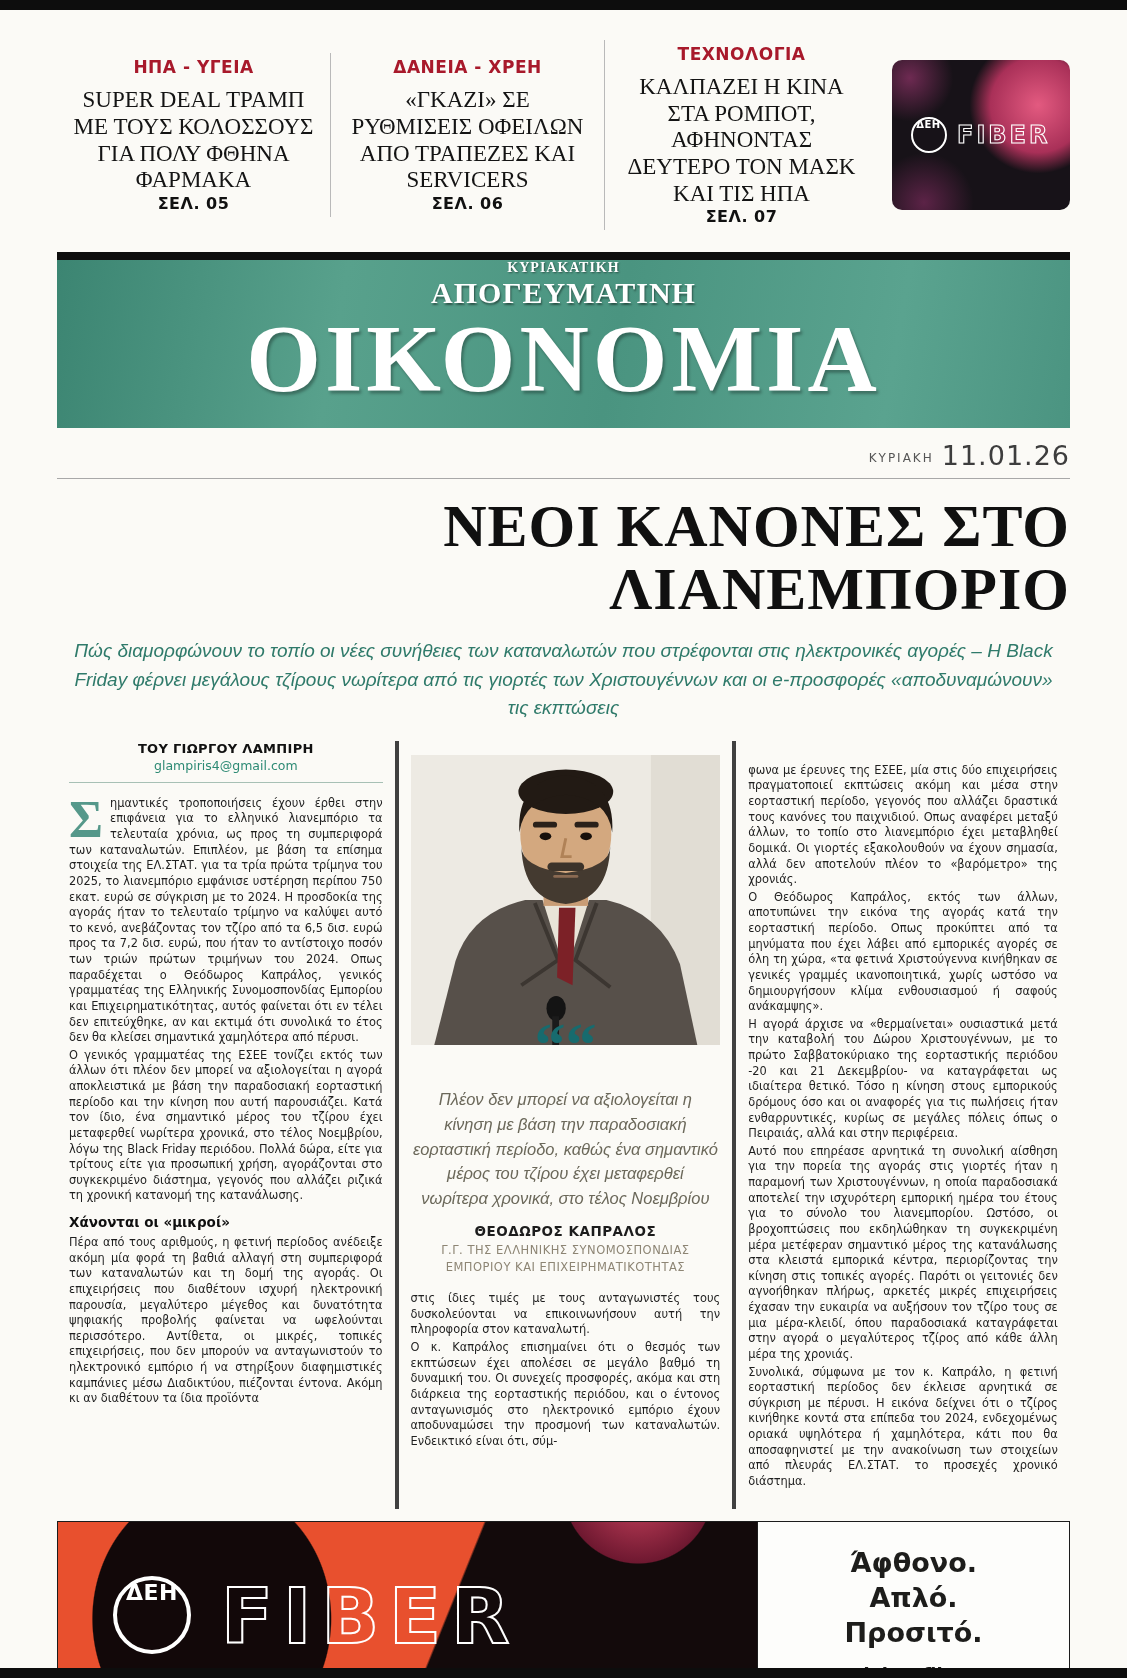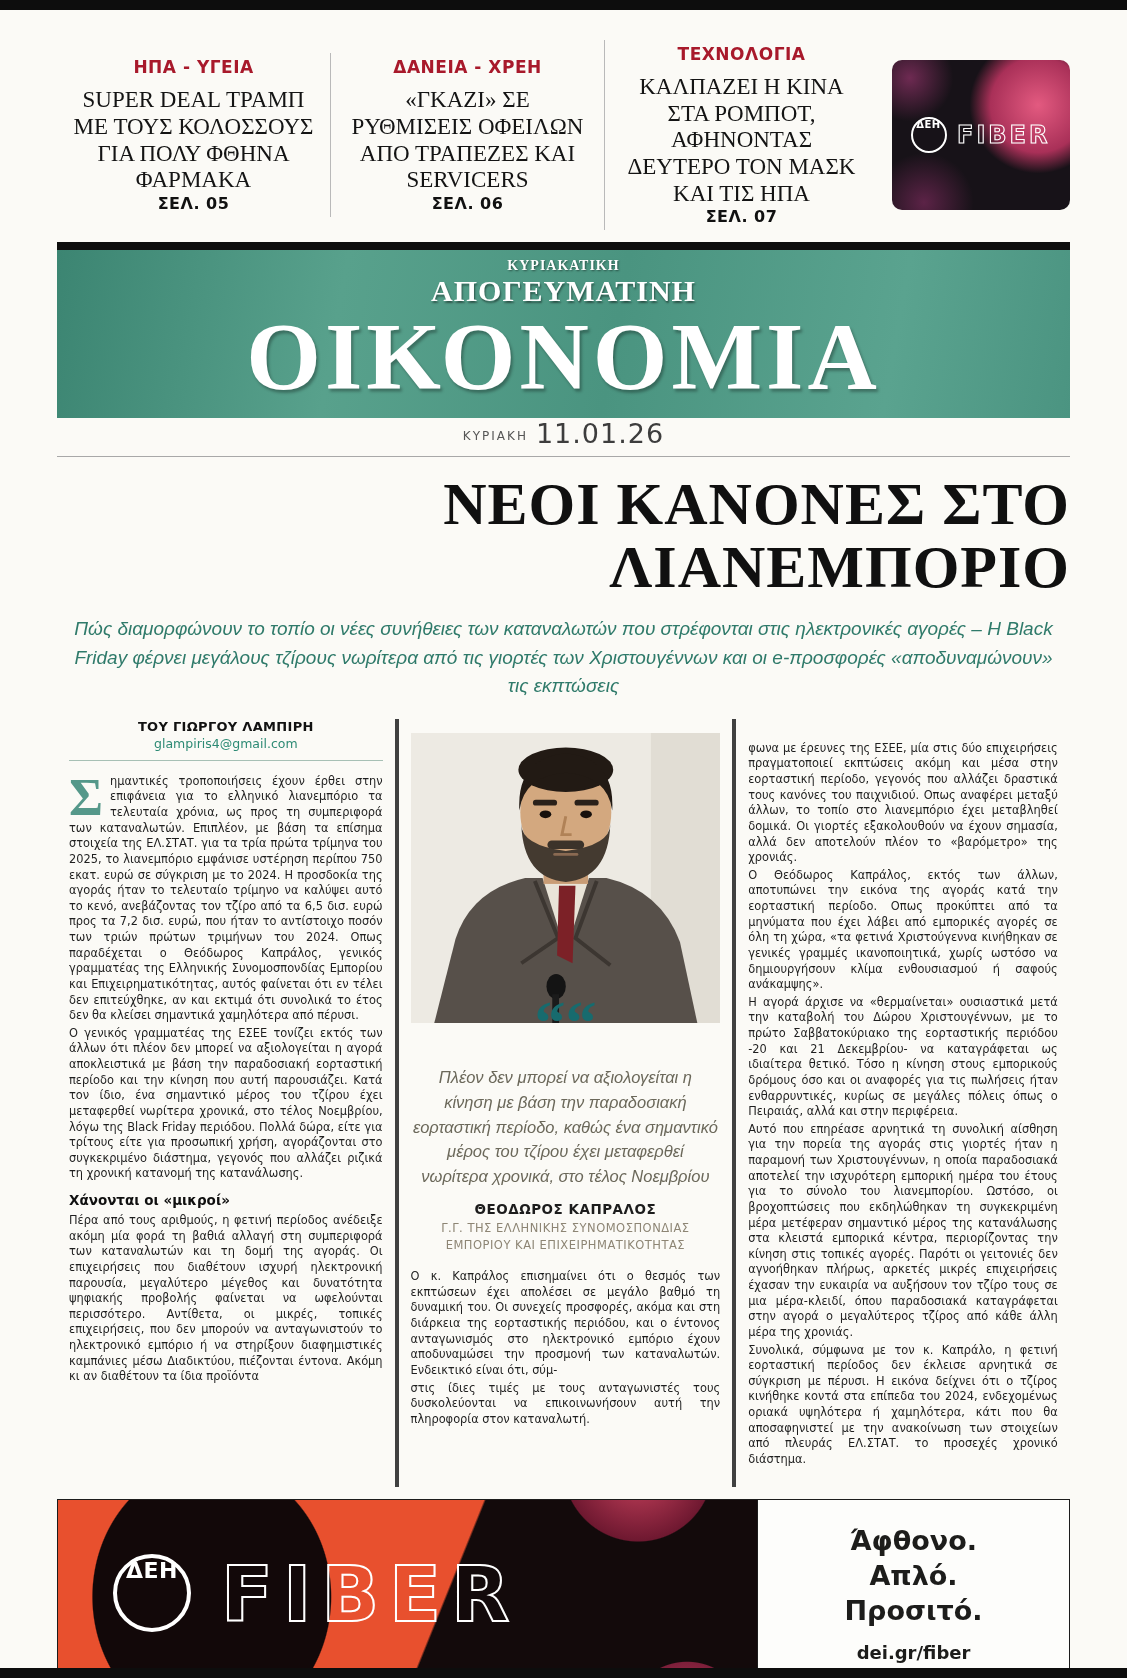--- a/index.html
+++ b/index.html
@@ -23,28 +23,28 @@
       radial-gradient(circle 95px at 82% 30%, #e35a80 0%, #a93058 50%, rgba(0,0,0,0) 72%),
       radial-gradient(circle 70px at 10% 12%, #6e2a52 0%, rgba(0,0,0,0) 62%),
       radial-gradient(circle 80px at 18% 95%, #5c2347 0%, rgba(0,0,0,0) 62%),
       #171218;
     display:flex; align-items:center; justify-content:center; gap:9px; }
   .dei-circle { border:2px solid #fff; border-radius:50%; width:36px; height:36px;
     display:flex; align-items:flex-start; justify-content:center; color:#fff; font-weight:bold; font-size:10px; letter-spacing:.5px; flex:none; }
   .dei-circle.lg { width:78px; height:78px; border-width:4px; font-size:22px; }
 
   
-  .masthead { margin-top:12px; height:176px; border-top:8px solid #0e0e0e; text-align:center; color:#fff; padding-top:8px;
+  .masthead { margin-top:22px; height:176px; border-top:8px solid #0e0e0e; text-align:center; color:#fff; 
     background:linear-gradient(100deg,#3c8572 0%, #58a18c 28%, #4a9480 55%, #5aa38f 82%, #4b9481 100%); }
   .m-edition { font-family:"Liberation Serif", serif; font-weight:bold; font-size:14px; letter-spacing:1px; text-shadow:1px 1px 2px rgba(0,0,0,.45); }
   .m-paper { font-family:"Liberation Serif", serif; font-weight:bold; font-size:30px; letter-spacing:1px; text-shadow:1px 2px 2px rgba(0,0,0,.45); }
   .m-section { font-family:"Liberation Serif", serif; font-weight:bold; font-size:96px; line-height:1.02; letter-spacing:4px; text-shadow:2px 3px 3px rgba(0,0,0,.3); }
 
   
-  .dateline { text-align:center; }
+  .dateline { text-align:right; margin-top:12px; }
   .dateline .day { font-size:12px; letter-spacing:2px; color:#565656; margin-right:8px; vertical-align:3px; }
   .dateline .date { font-size:27px; color:#3d3d3d; letter-spacing:1px; }
   .thin-rule { border-top:1px solid #a8a8a8; margin-top:7px; }
 
   
   .headline { font-family:"Liberation Serif", serif; font-weight:bold; font-size:60px; letter-spacing:1px; color:#101010; text-align:right; margin-top:16px; line-height:1.05; }
   .deck { font-family:"Liberation Sans", sans-serif; font-style:italic; color:#2f7a6a; font-size:19px; line-height:1.5; text-align:center; margin:16px auto 0; max-width:1000px; }
 
   
   .columns { display:flex; margin-top:18px; height:768px; overflow:hidden; }
@@ -167,22 +167,22 @@
             <rect x="141" y="111" width="38" height="9" rx="4.5" fill="#3c332a"></rect>
             <rect x="147" y="124" width="26" height="3" rx="1.5" fill="#8a6a52"></rect>
             <ellipse cx="150" cy="262" rx="10" ry="13" fill="#141414"></ellipse>
             <rect x="146" y="270" width="7" height="34" fill="#1b1b1b"></rect>
           </svg>
           <span class="quote-mark">““</span>
         </figure>
         <blockquote class="pullquote">Πλέον δεν μπορεί να αξιολογείται η κίνηση με βάση την παραδοσιακή εορταστική περίοδο, καθώς ένα σημαντικό μέρος του τζίρου έχει μεταφερθεί νωρίτερα χρονικά, στο τέλος Νοεμβρίου</blockquote>
         <div class="q-author">ΘΕΟΔΩΡΟΣ ΚΑΠΡΑΛΟΣ</div>
         <div class="q-role">Γ.Γ. ΤΗΣ ΕΛΛΗΝΙΚΗΣ ΣΥΝΟΜΟΣΠΟΝΔΙΑΣ ΕΜΠΟΡΙΟΥ ΚΑΙ ΕΠΙΧΕΙΡΗΜΑΤΙΚΟΤΗΤΑΣ</div>
+        <p class="body">στις ίδιες τιμές με τους ανταγωνιστές τους δυσκολεύονται να επικοινωνήσουν αυτή την πληροφορία στον καταναλωτή.</p>
         <p class="body">Ο κ. Καπράλος επισημαίνει ότι ο θεσμός των εκπτώσεων έχει απολέσει σε μεγάλο βαθμό τη δυναμική του. Οι συνεχείς προσφορές, ακόμα και στη διάρκεια της εορταστικής περιόδου, και ο έντονος ανταγωνισμός στο ηλεκτρονικό εμπόριο έχουν αποδυναμώσει την προσμονή των καταναλωτών. Ενδεικτικό είναι ότι, σύμ-</p>
-        <p class="body">στις ίδιες τιμές με τους ανταγωνιστές τους δυσκολεύονται να επικοινωνήσουν αυτή την πληροφορία στον καταναλωτή.</p>
       </div>
 
       <div class="col col3">
         <p class="body">φωνα με έρευνες της ΕΣΕΕ, μία στις δύο επιχειρήσεις πραγματοποιεί εκπτώσεις ακόμη και μέσα στην εορταστική περίοδο, γεγονός που αλλάζει δραστικά τους κανόνες του παιχνιδιού. Οπως αναφέρει μεταξύ άλλων, το τοπίο στο λιανεμπόριο έχει μεταβληθεί δομικά. Οι γιορτές εξακολουθούν να έχουν σημασία, αλλά δεν αποτελούν πλέον το «βαρόμετρο» της χρονιάς.</p>
         <p class="body">Ο Θεόδωρος Καπράλος, εκτός των άλλων, αποτυπώνει την εικόνα της αγοράς κατά την εορταστική περίοδο. Οπως προκύπτει από τα μηνύματα που έχει λάβει από εμπορικές αγορές σε όλη τη χώρα, «τα φετινά Χριστούγεννα κινήθηκαν σε γενικές γραμμές ικανοποιητικά, χωρίς ωστόσο να δημιουργήσουν κλίμα ενθουσιασμού ή σαφούς ανάκαμψης».</p>
         <p class="body">Η αγορά άρχισε να «θερμαίνεται» ουσιαστικά μετά την καταβολή του Δώρου Χριστουγέννων, με το πρώτο Σαββατοκύριακο της εορταστικής περιόδου -20 και 21 Δεκεμβρίου- να καταγράφεται ως ιδιαίτερα θετικό. Τόσο η κίνηση στους εμπορικούς δρόμους όσο και οι αναφορές για τις πωλήσεις ήταν ενθαρρυντικές, κυρίως σε μεγάλες πόλεις όπως ο Πειραιάς, αλλά και στην περιφέρεια.</p>
         <p class="body">Αυτό που επηρέασε αρνητικά τη συνολική αίσθηση για την πορεία της αγοράς στις γιορτές ήταν η παραμονή των Χριστουγέννων, η οποία παραδοσιακά αποτελεί την ισχυρότερη εμπορική ημέρα του έτους για το σύνολο του λιανεμπορίου. Ωστόσο, οι βροχοπτώσεις που εκδηλώθηκαν τη συγκεκριμένη μέρα μετέφεραν σημαντικό μέρος της κατανάλωσης στα κλειστά εμπορικά κέντρα, περιορίζοντας την κίνηση στις τοπικές αγορές. Παρότι οι γειτονιές δεν αγνοήθηκαν πλήρως, αρκετές μικρές επιχειρήσεις έχασαν την ευκαιρία να αυξήσουν τον τζίρο τους σε μια μέρα-κλειδί, όπου παραδοσιακά καταγράφεται στην αγορά ο μεγαλύτερος τζίρος από κάθε άλλη μέρα της χρονιάς.</p>
         <p class="body">Συνολικά, σύμφωνα με τον κ. Καπράλο, η φετινή εορταστική περίοδος δεν έκλεισε αρνητικά σε σύγκριση με πέρυσι. Η εικόνα δείχνει ότι ο τζίρος κινήθηκε κοντά στα επίπεδα του 2024, ενδεχομένως οριακά υψηλότερα ή χαμηλότερα, κάτι που θα αποσαφηνιστεί με την ανακοίνωση των στοιχείων από πλευράς ΕΛ.ΣΤΑΤ. το προσεχές χρονικό διάστημα.</p>
       </div>
 

